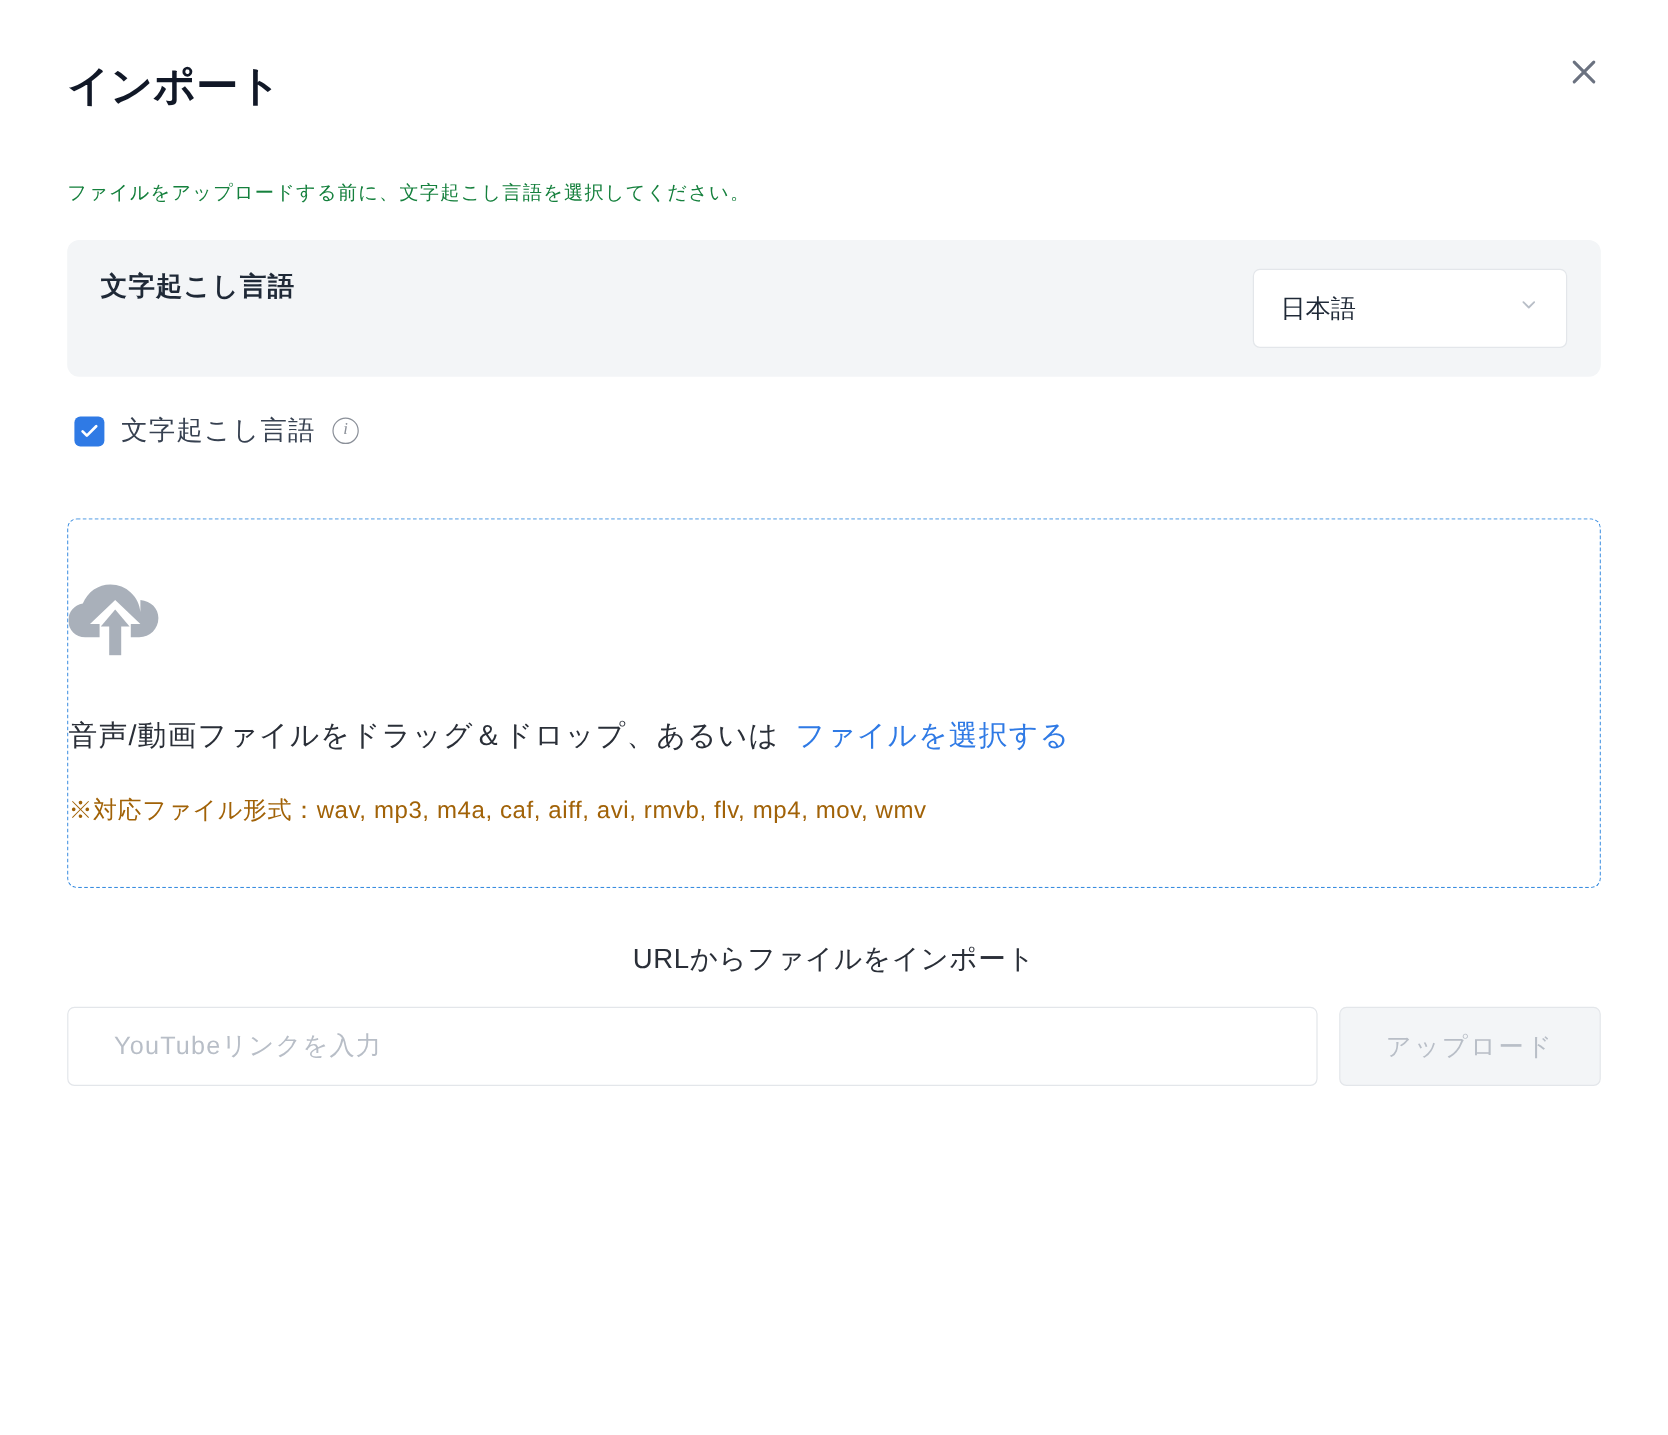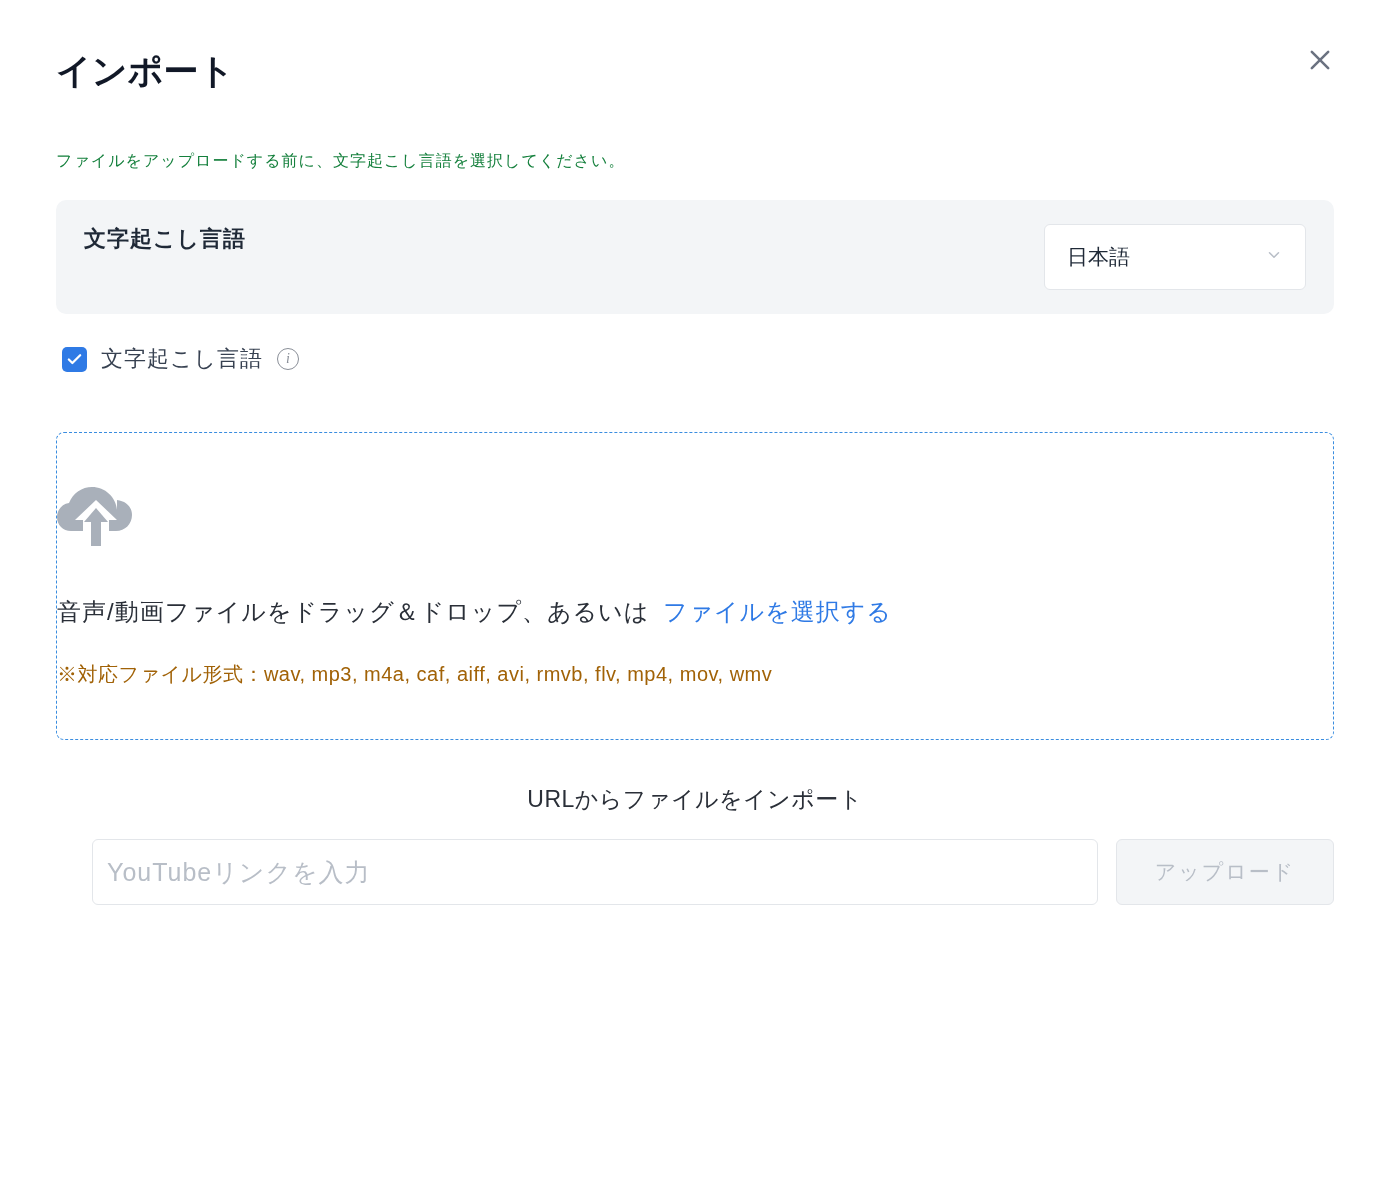--- a/index.html
+++ b/index.html
@@ -162,25 +162,24 @@
   }
   .url-row {
     display: flex;
     gap: 18px;
   }
   .url-input {
     flex: 1;
     height: 66px;
     border: 1px solid #e3e6ea;
     border-radius: 6px;
-    padding: 0 14px;
-    font-size: 25px;
+    padding: 0 38px;
+    font-size: 21px;
     color: #1f2937;
     outline: none;
-    margin-left: 36px;
   }
   .url-input::placeholder {
     color: #b8bec7;
     letter-spacing: 1px;
   }
   .upload-btn {
     width: 218px;
     height: 66px;
     border: 1px solid #e3e6ea;
     background: #f3f5f7;

